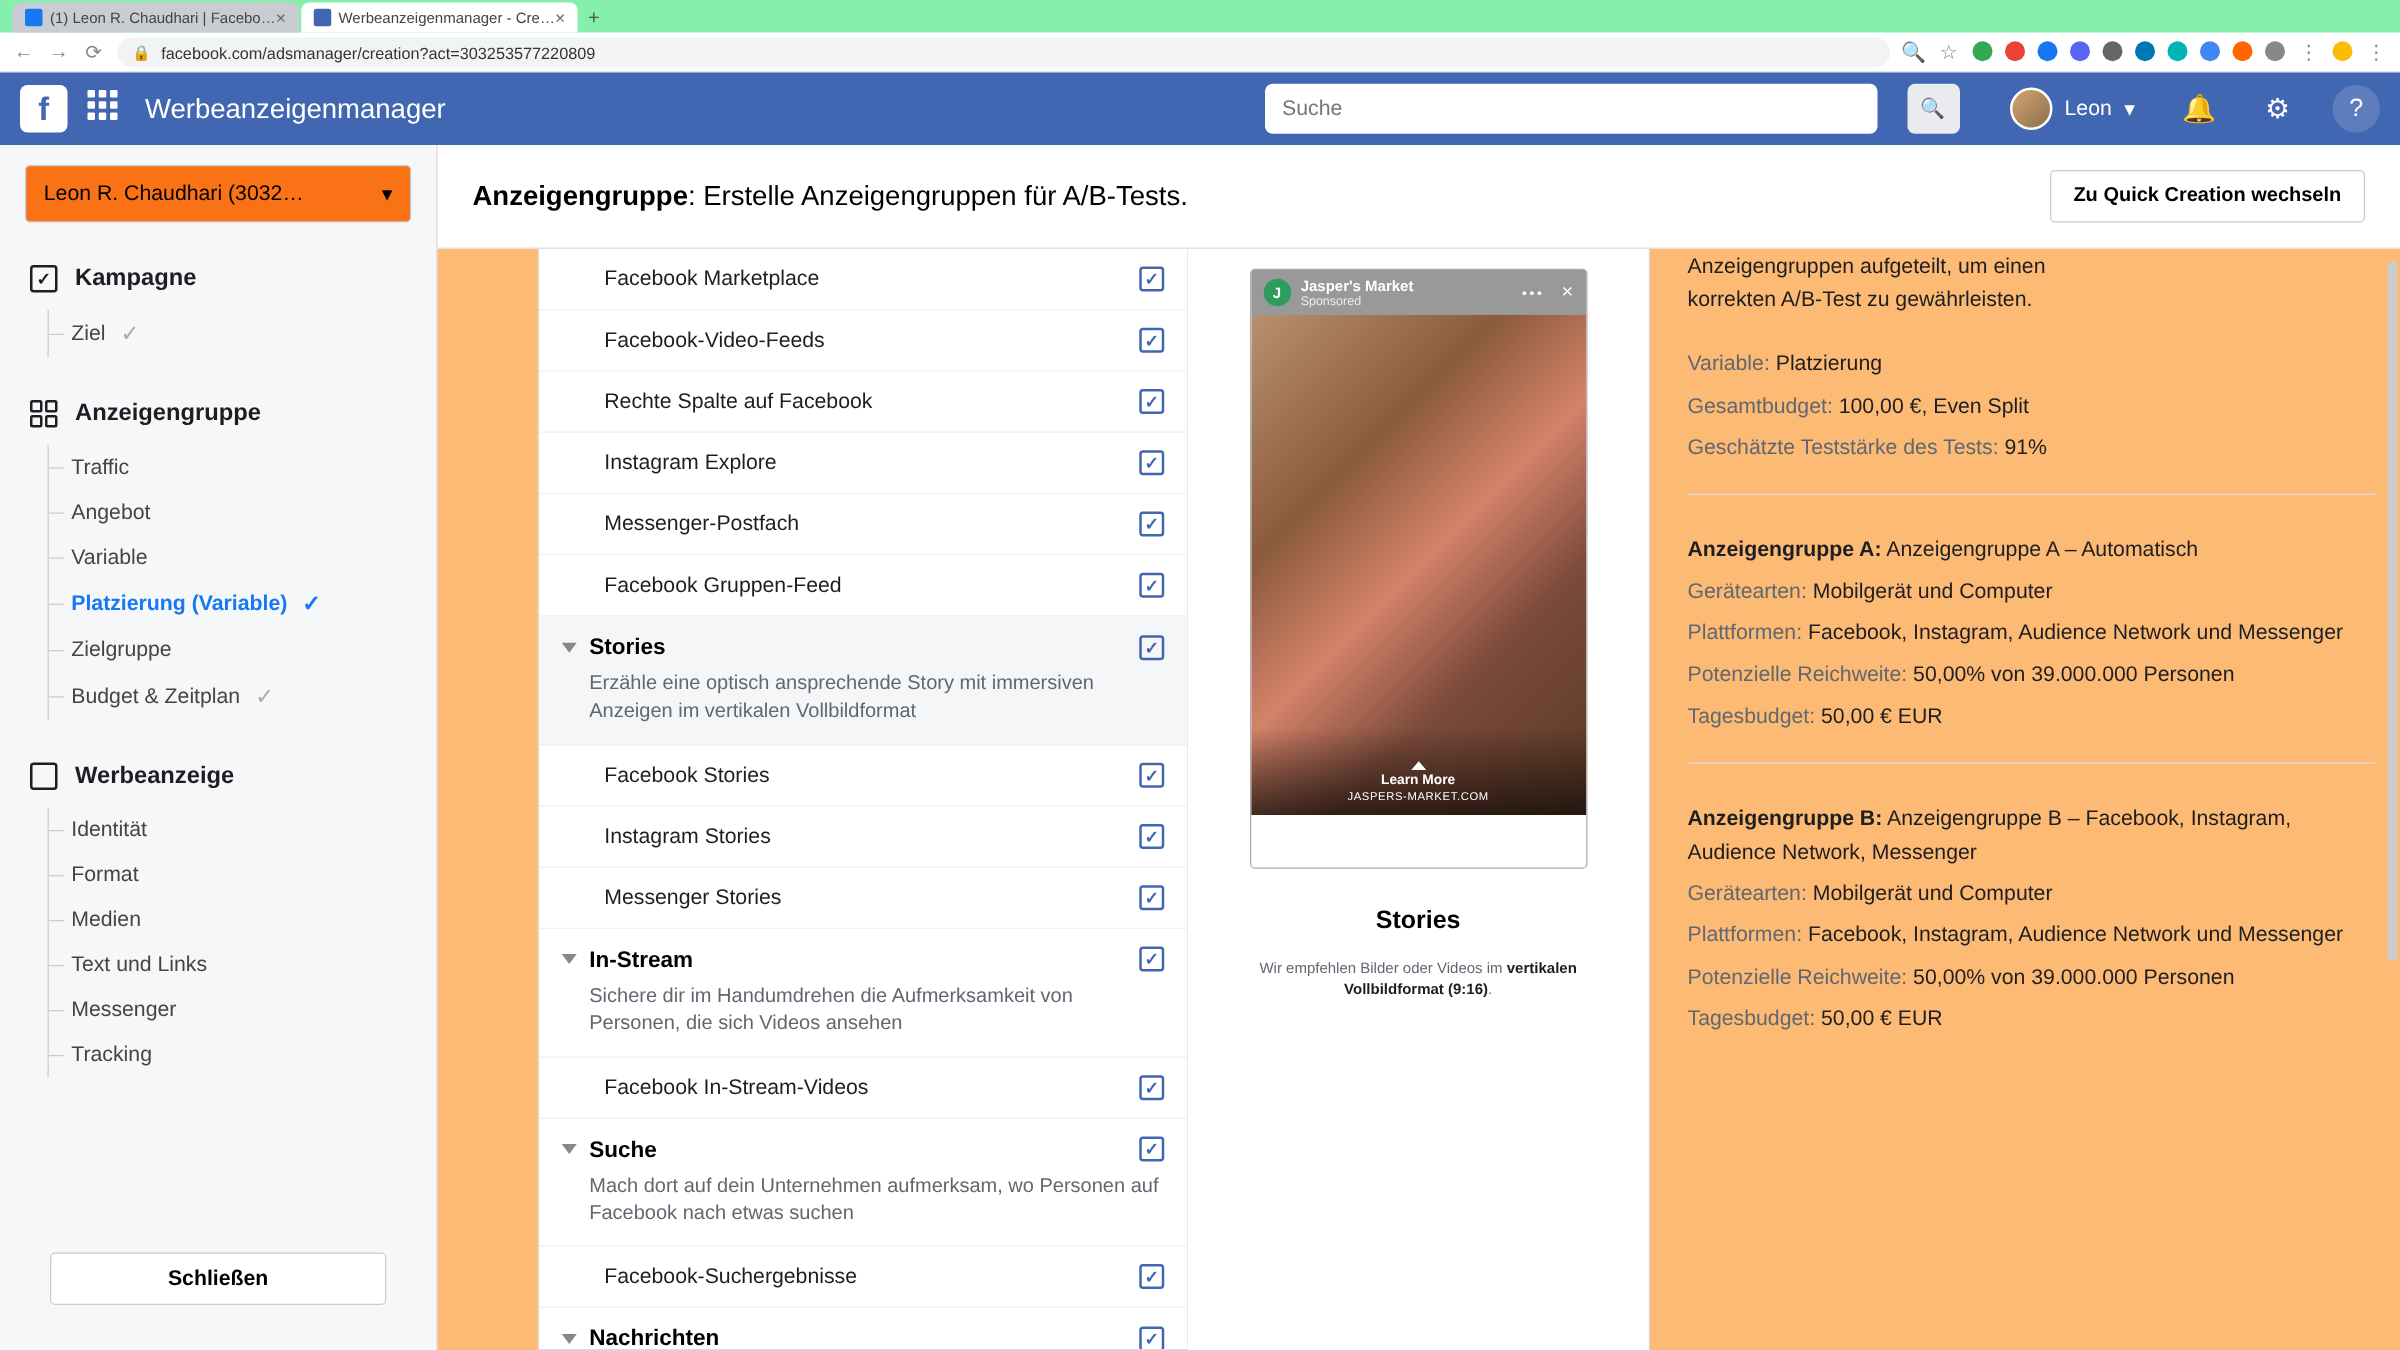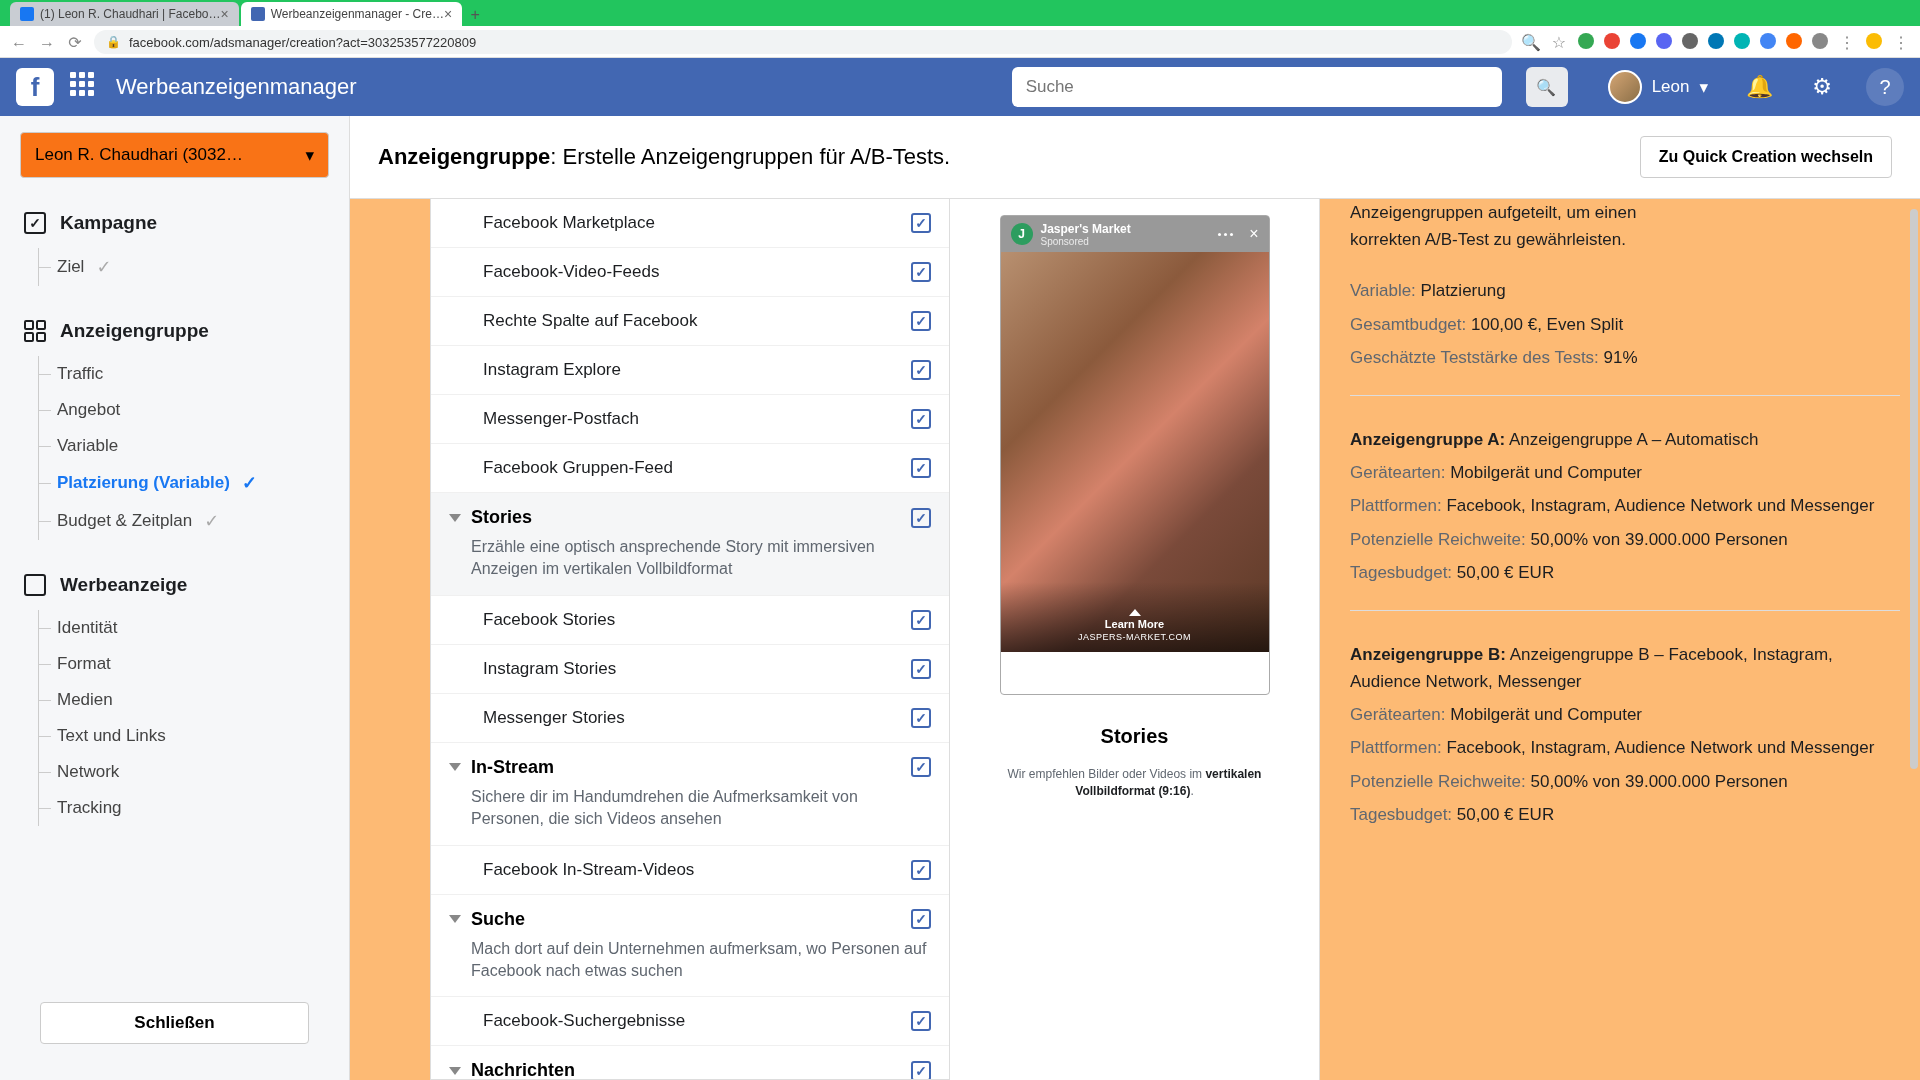--- a/index.html
+++ b/index.html
@@ -1,20 +1,20 @@
 <!DOCTYPE html>
 <html><head>
 <meta charset="utf-8">
 <style>
 * { margin: 0; padding: 0; box-sizing: border-box; font-family: -apple-system, BlinkMacSystemFont, "Segoe UI", Helvetica, Arial, sans-serif; }
 body { width: 1920px; height: 1080px; overflow: hidden; background: #f0f2f5; transform-origin: top left; }
 
 
 .browser-chrome { height: 58px; background: #fff; border-bottom: 1px solid #ddd; }
-.tabs-bar { height: 26px; display: flex; align-items: flex-end; background: #22c55e; padding-left: 10px; }
+.tabs-bar { height: 26px; display: flex; align-items: flex-end; background: #86efac; padding-left: 10px; }
 .tab { height: 24px; background: #fff; border-radius: 6px 6px 0 0; padding: 0 10px; display: flex; align-items: center; font-size: 12px; color: #444; margin-right: 2px; min-width: 180px; max-width: 230px; }
 .tab.inactive { background: #c9cdd3; }
 .tab-favicon { width: 14px; height: 14px; border-radius: 2px; margin-right: 6px; flex-shrink: 0; }
 .tab-close { margin-left: auto; font-size: 14px; color: #666; }
 .newtab { width: 22px; height: 22px; display: flex; align-items: center; justify-content: center; color: #555; font-size: 16px; }
 .url-bar { height: 32px; display: flex; align-items: center; padding: 0 10px; gap: 10px; }
 .nav-icon { width: 18px; height: 18px; display: flex; align-items: center; justify-content: center; color: #888; font-size: 16px; }
 .url-field { flex: 1; height: 24px; background: #f1f3f4; border-radius: 12px; padding: 0 12px; display: flex; align-items: center; font-size: 13px; color: #333; gap: 8px; }
 .lock { color: #777; font-size: 12px; }
 .ext-icons { display: flex; gap: 10px; }
@@ -203,20 +203,23 @@
             <span>Angebot</span>
           </div>
         <div class="tree-item">
             <span>Variable</span>
           </div>
         <div class="tree-item active">
             <span>Platzierung (Variable)</span>
             <span class="tick active">✓</span>
           </div>
         <div class="tree-item">
+            <span>Zielgruppe</span>
+          </div>
+        <div class="tree-item">
             <span>Budget &amp; Zeitplan</span>
             <span class="tick">✓</span>
           </div>
       </div>
     </div>
 
     <div class="section" style="margin-top:20px">
       <div class="section-hdr">
         <div class="sec-icon"></div>
         <span>Werbeanzeige</span>
@@ -228,21 +231,21 @@
         <div class="tree-item">
             <span>Format</span>
           </div>
         <div class="tree-item">
             <span>Medien</span>
           </div>
         <div class="tree-item">
             <span>Text und Links</span>
           </div>
         <div class="tree-item">
-            <span>Network</span>
+            <span>Messenger</span>
           </div>
         <div class="tree-item">
             <span>Tracking</span>
           </div>
       </div>
     </div>
 
     <div class="close-btn">
       <span>Schließen</span>
     </div>

